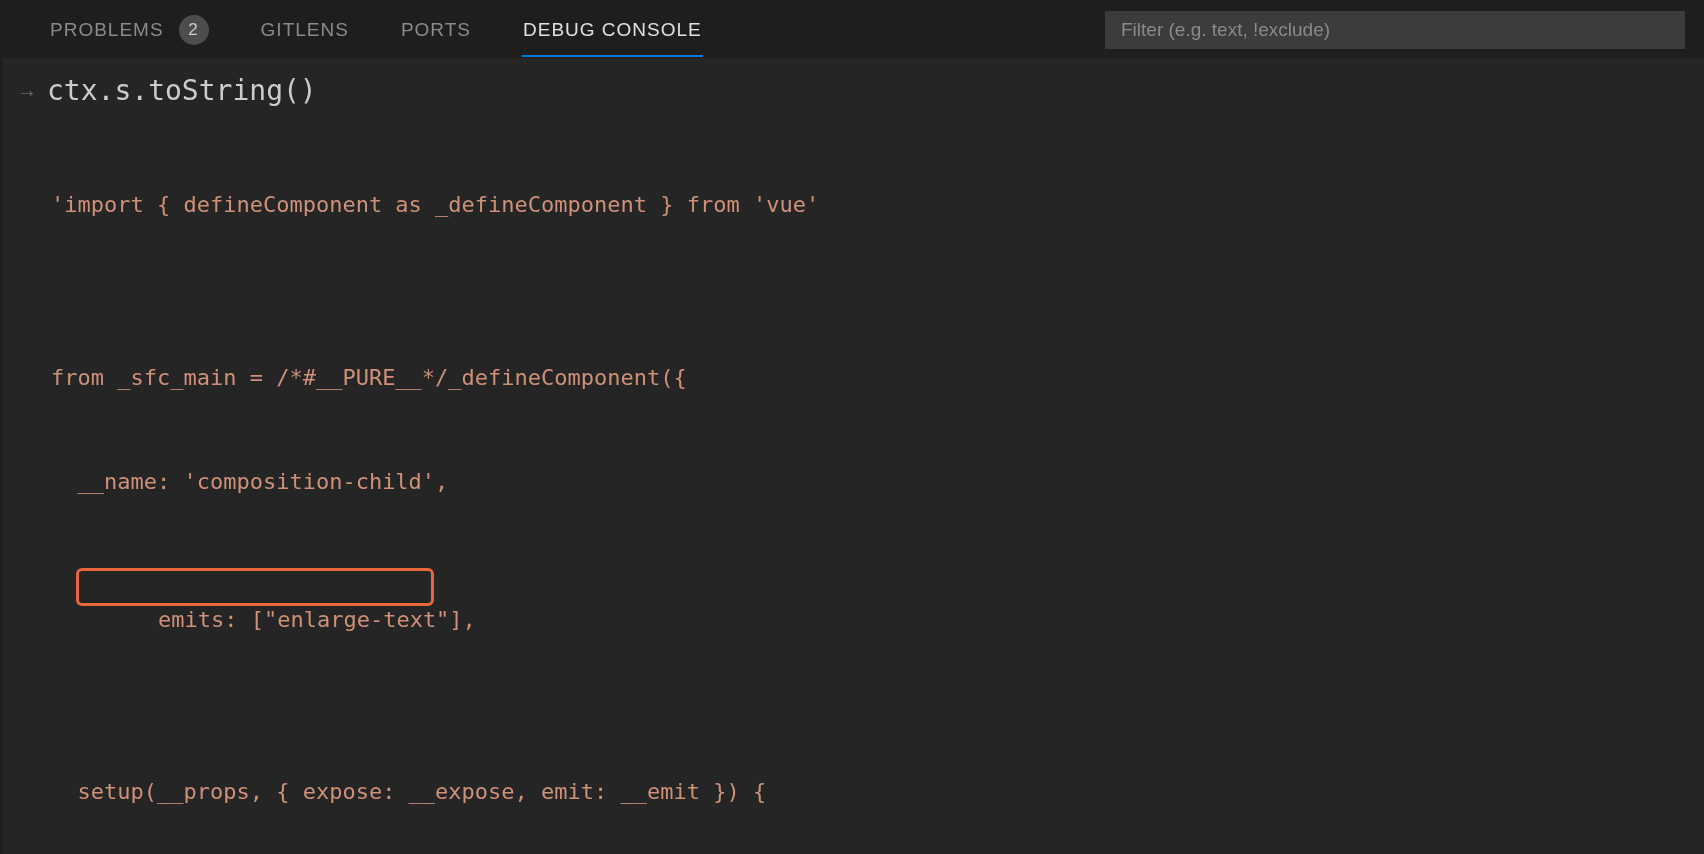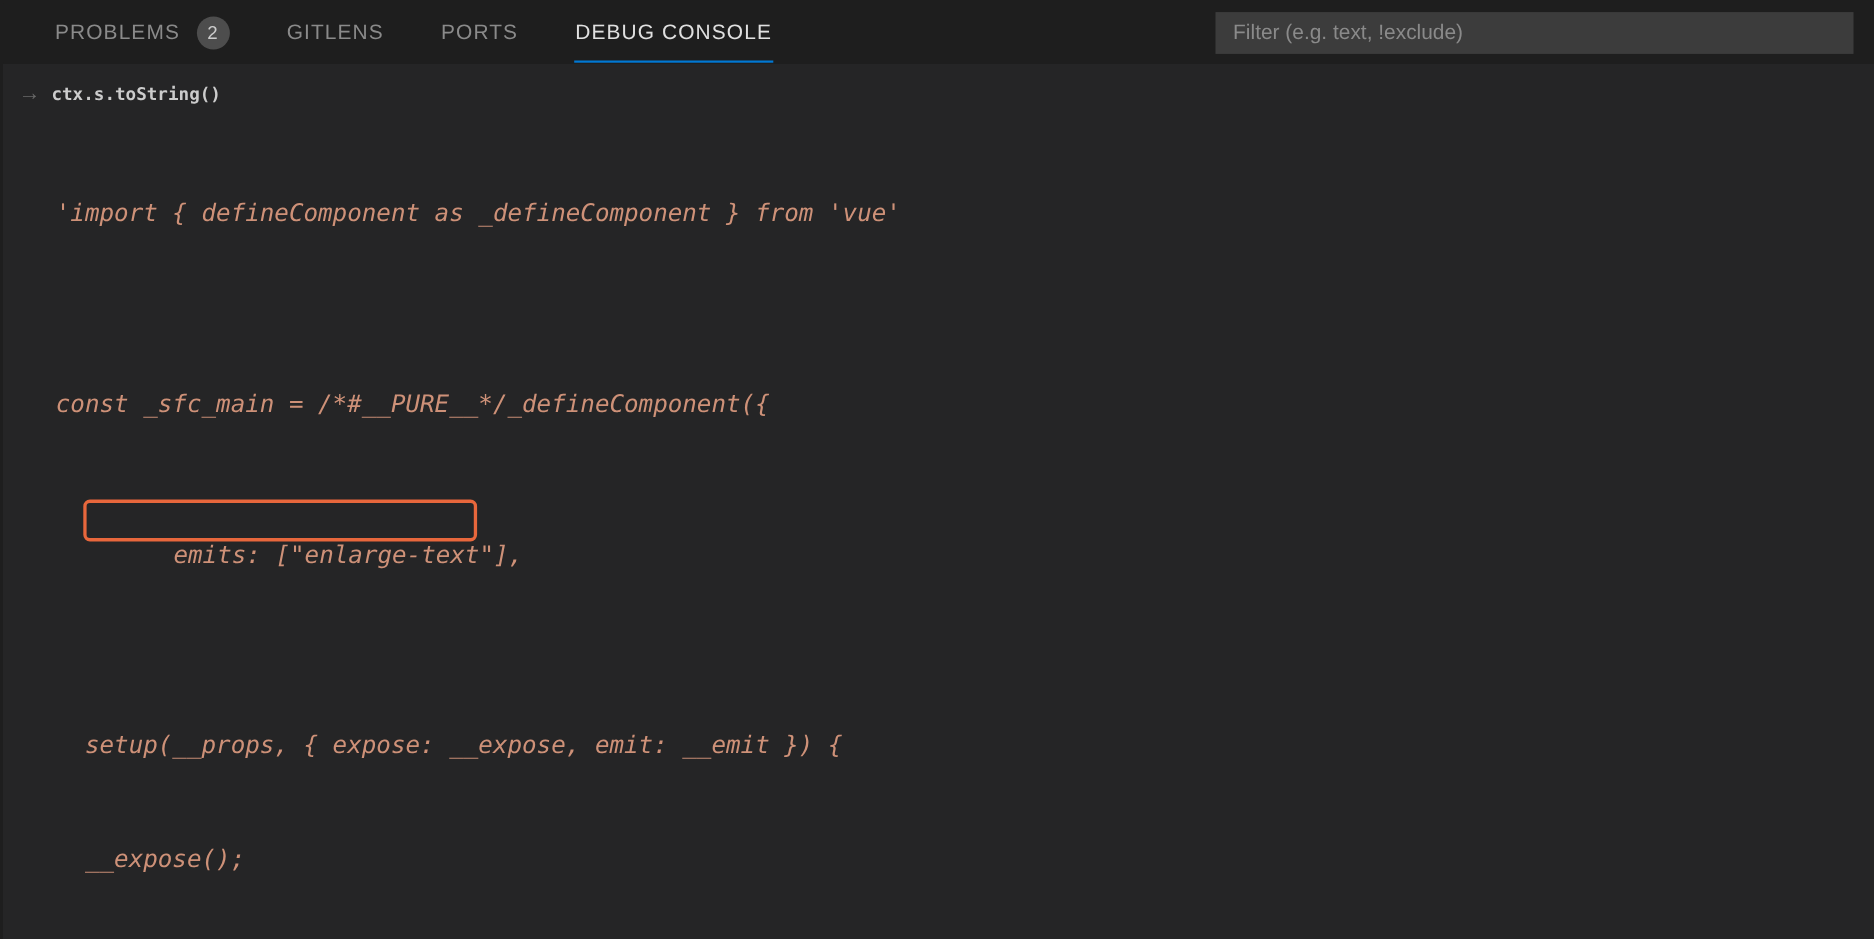--- a/index.html
+++ b/index.html
@@ -111,37 +111,36 @@
       color: #6a6a6a;
       font-size: 20px;
       width: 36px;
       display: flex;
       justify-content: center;
     }
     
     .input-expr {
       color: #cccccc;
       font-family: "Menlo", "Monaco", "Consolas", monospace;
-      font-size: 16px;
-      font-weight: 700;
+      font-size: 28px;
+      font-weight: 400;
       text-align: right;
     }
     
     .code-output {
       padding-left: 46px;
       font-family: "Menlo", "Monaco", "Consolas", monospace;
       font-size: 22px;
       line-height: 34px;
       color: #ce9178;
       white-space: pre;
     }
     
     .code-line {
       position: relative;
-      font-style: italic;
     }
     
     .highlight-box {
       border: 3px solid #e8673c;
       border-radius: 6px;
       position: absolute;
       pointer-events: none;
     }
     
     .highlight-1 {
@@ -181,21 +180,22 @@
 
 <div class="console-body">
   <div class="input-line">
     <span class="arrow-icon">→</span>
     <span class="input-expr">ctx.s.toString()</span>
   </div>
 
   <div class="code-output code-container">
     <div class="code-line">'import { defineComponent as _defineComponent } from 'vue'</div>
     <div class="code-line"></div>
-    <div class="code-line">const _sfc_main = /*#__PURE__*/_defineComponent({</div>
+    <div class="code-line">from _sfc_main = /*#__PURE__*/_defineComponent({</div>
+    <div class="code-line">  __name: 'composition-child',</div>
     <div class="code-line">
       <span>  emits: ["enlarge-text"],</span>
       <div class="highlight-box highlight-1"></div>
     </div>
     <div class="code-line">  setup(__props, { expose: __expose, emit: __emit }) {</div>
     <div class="code-line">  __expose();</div>
     <div class="code-line"></div>
     
     <div class="code-line"></div>
     

